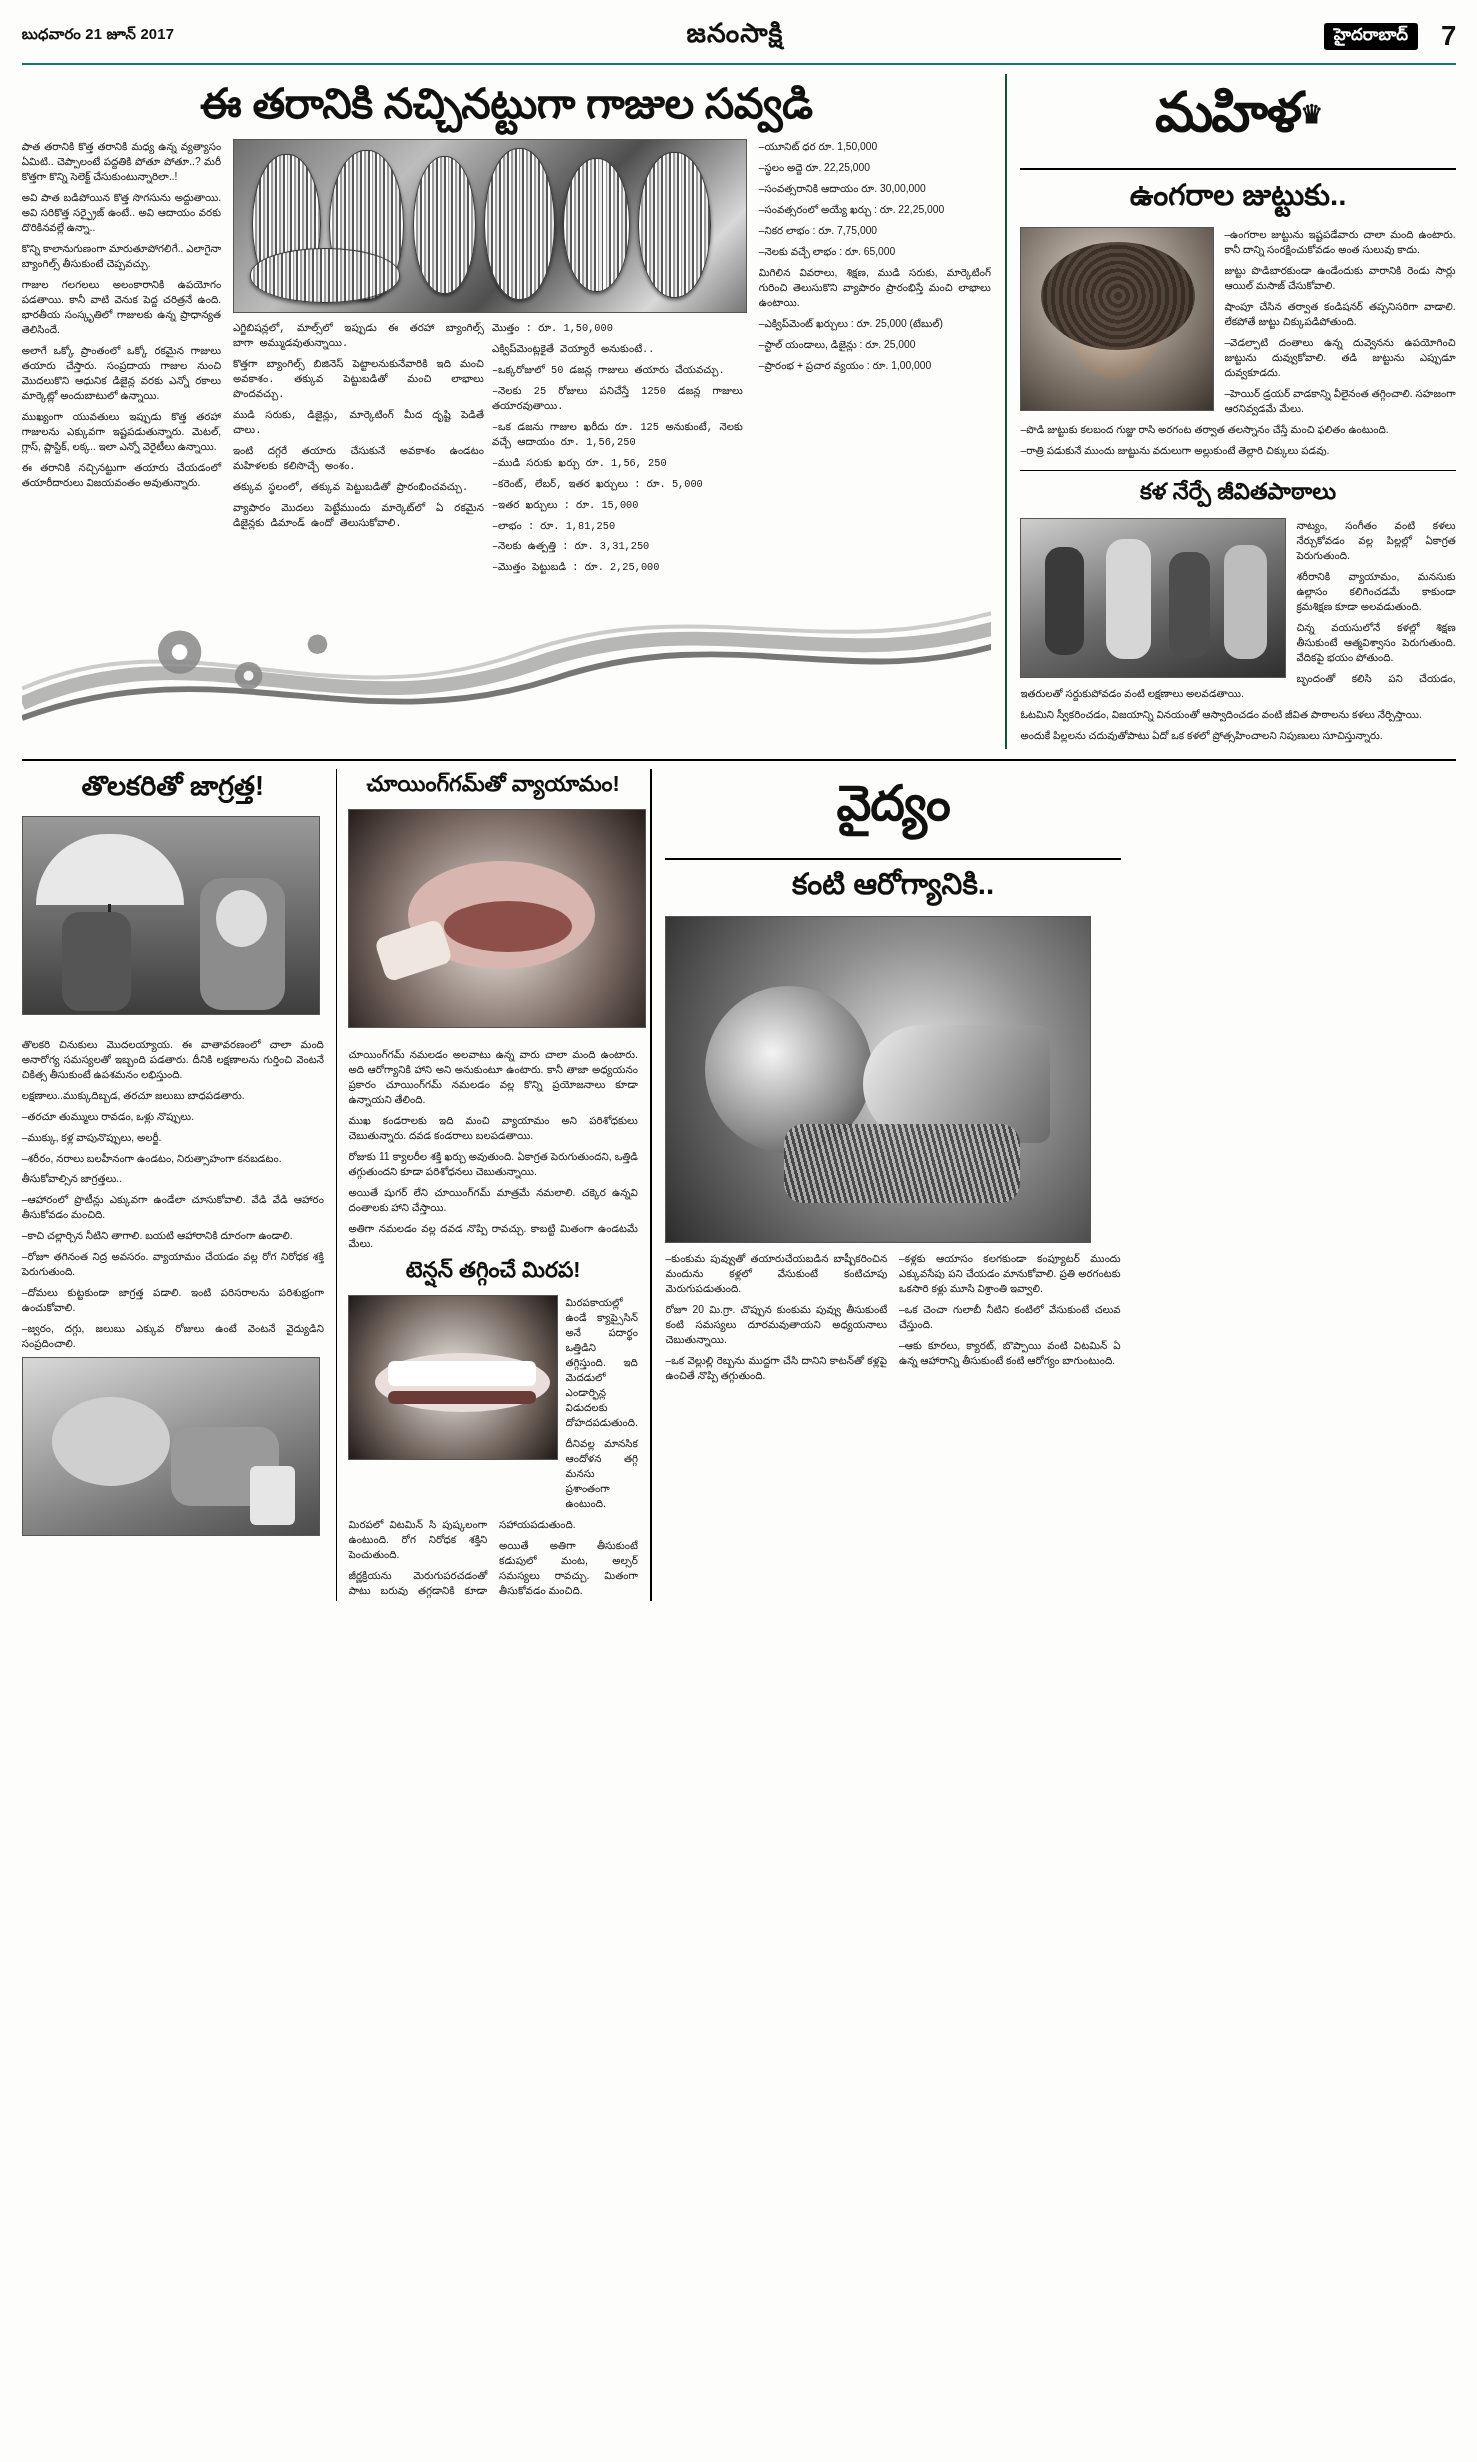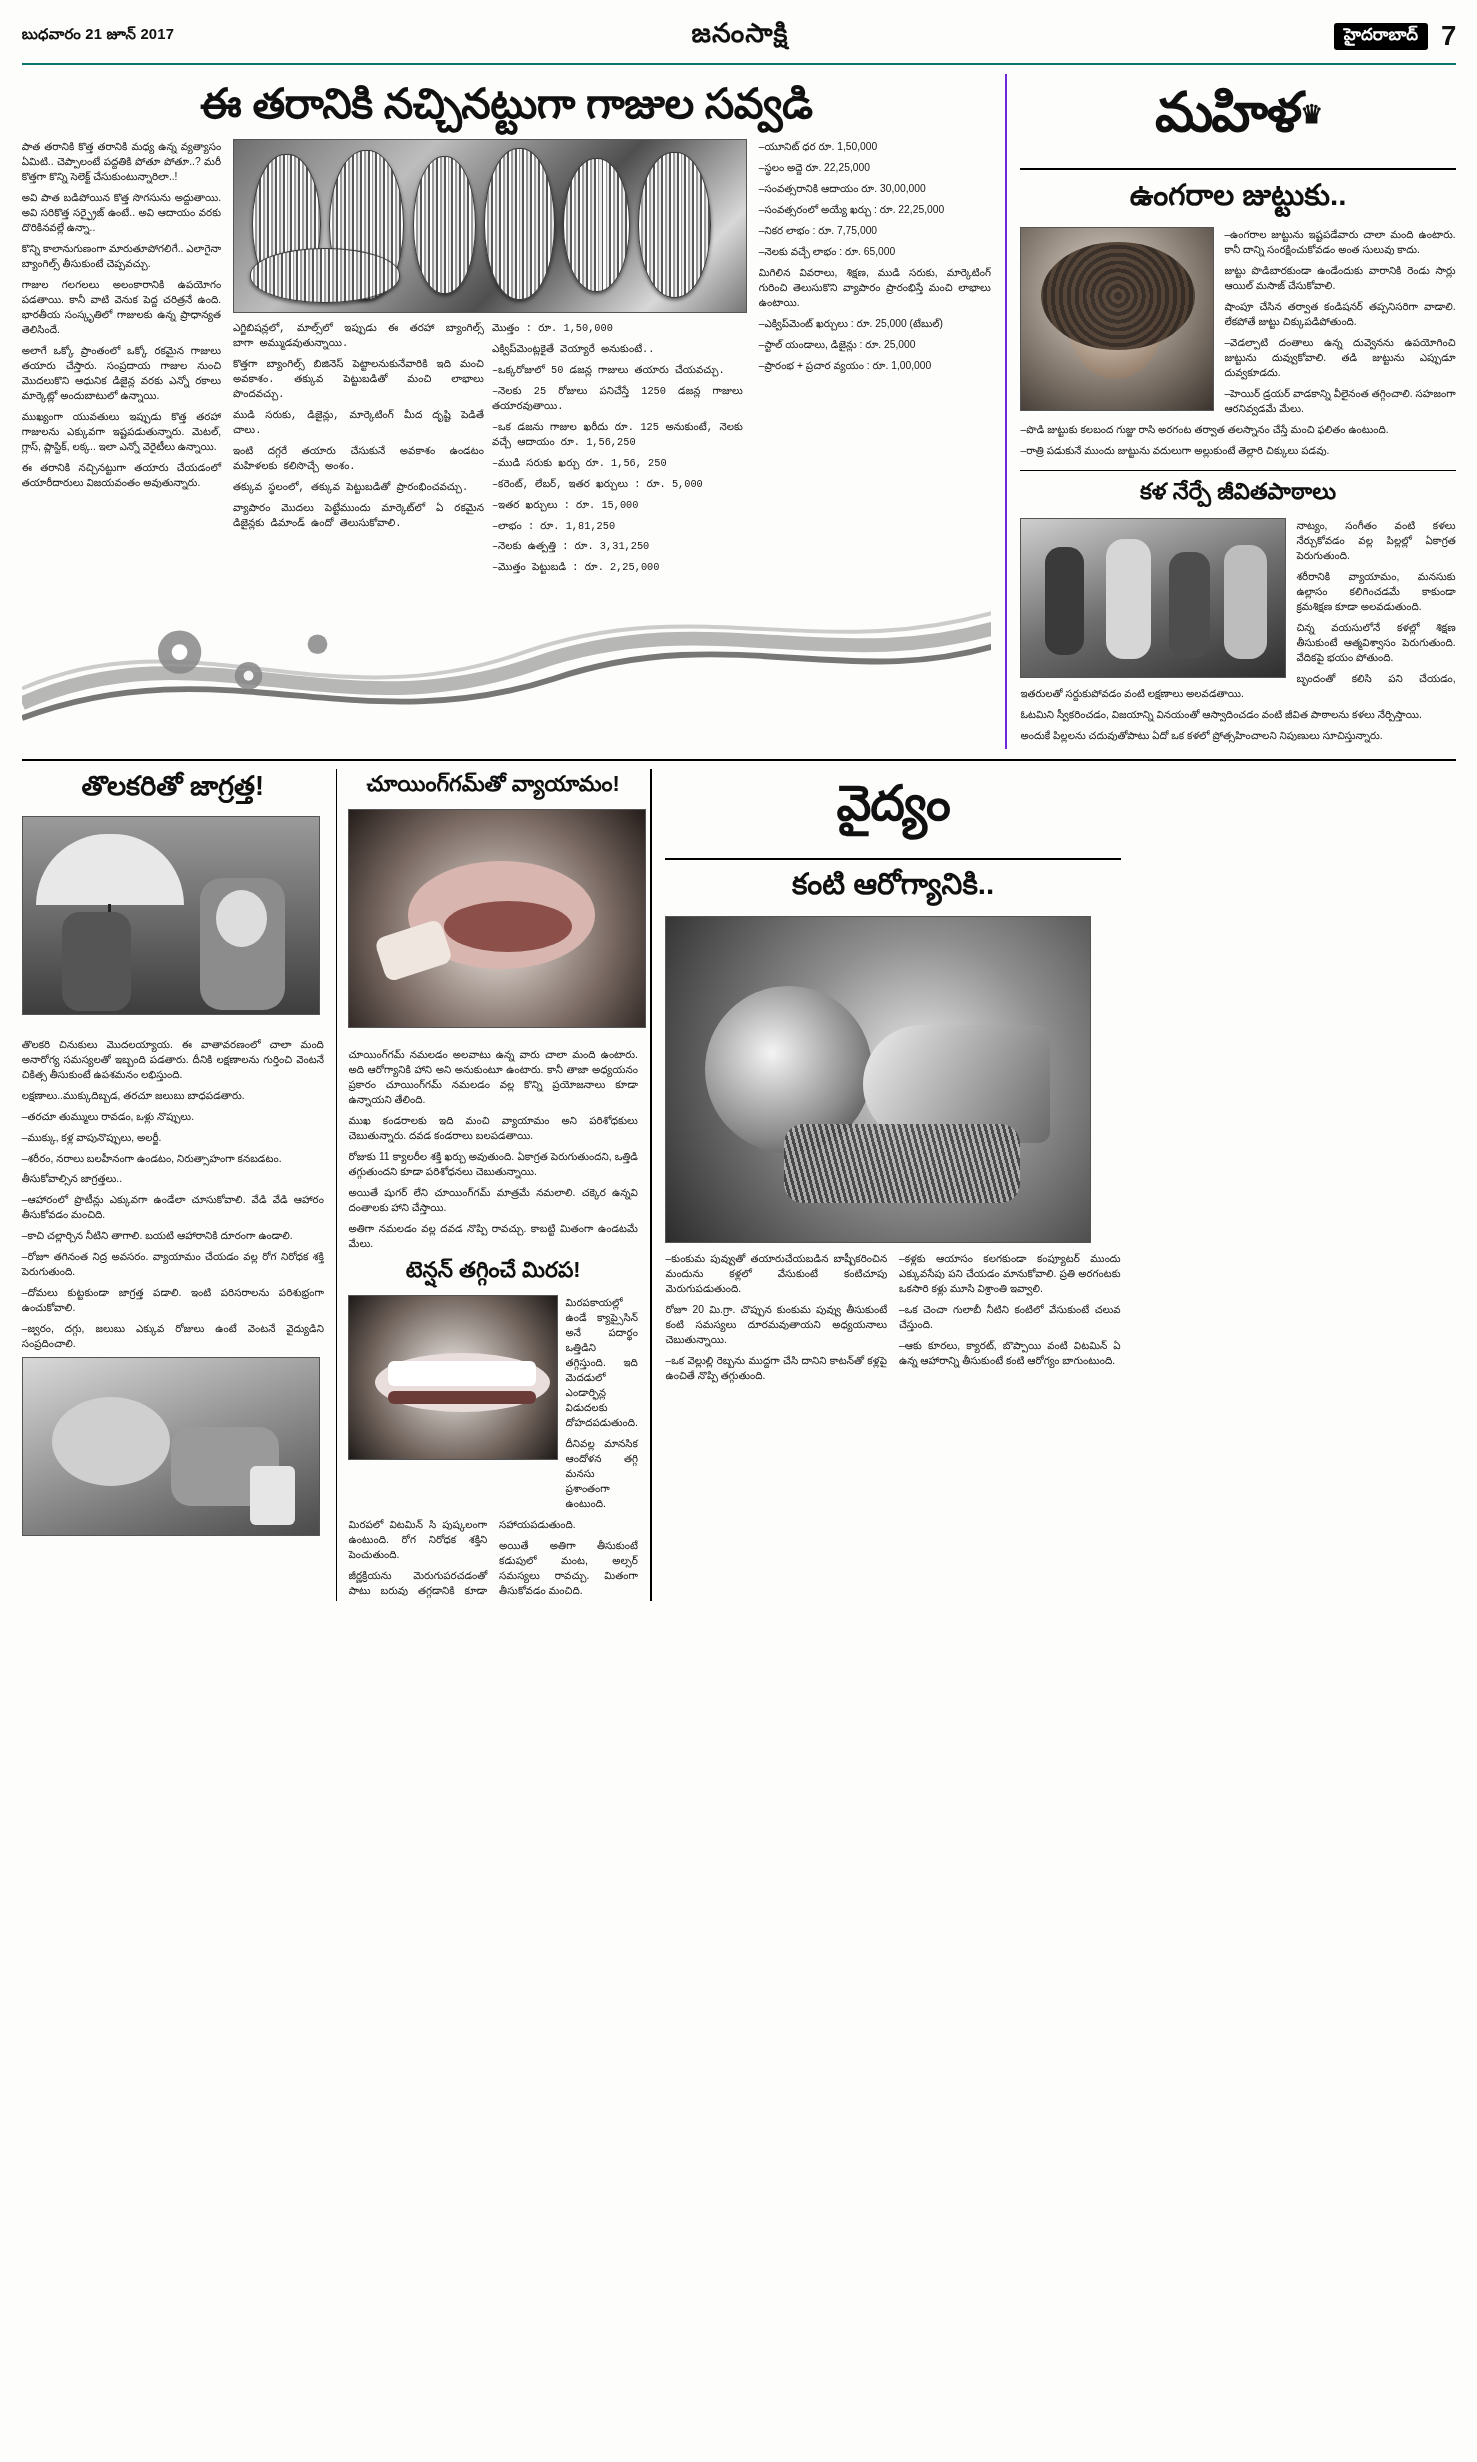--- a/index.html
+++ b/index.html
@@ -9,27 +9,27 @@
     font-family:"Liberation Sans", sans-serif;
     color:#111;
     overflow:hidden;
   }
   .page{position:relative;width:1478px;height:2463px;box-sizing:border-box;padding:17.7px 21.7px;}
 
   
   .masthead{display:flex;align-items:center;justify-content:space-between;border-bottom:2px solid #0f766e;padding-bottom:7.9px;}
   .md-date{font-size:14.8px;font-weight:bold;letter-spacing:0.2px;}
   .md-logo{font-size:26.6px;font-weight:bold;letter-spacing:1px;}
-  .md-right{display:flex;align-items:center;gap:13px;padding-left:28px;}
+  .md-right{display:flex;align-items:center;gap:23px;padding-left:28px;}
   .md-city{font-size:16.7px;font-weight:bold;background:#000;color:#fff;padding:2px 9.9px;border-radius:3px;}
   .md-pageno{font-size:27.6px;font-weight:bold;}
 
   
   .grid{display:flex;gap:0;margin-top:9.9px;}
-  .col-left{width:985px;padding-right:13.8px;box-sizing:border-box;border-right:2px solid #6d28d9;}
+  .col-left{width:985px;padding-right:13.8px;box-sizing:border-box;border-right:2px solid #14532d;}
   .col-right{width:449px;padding-left:13.8px;box-sizing:border-box;}
 
   
   .headline{
     font-size:42px;font-weight:bold;text-align:center;letter-spacing:-0.5px;
     line-height:1.12;margin:5.9px 0 11.8px 0;
   }
   .tiny{font-size:10.3px;line-height:1.46;text-align:justify;hyphens:auto;}
   .tiny p{margin:0 0 5.9px 0;}
 

